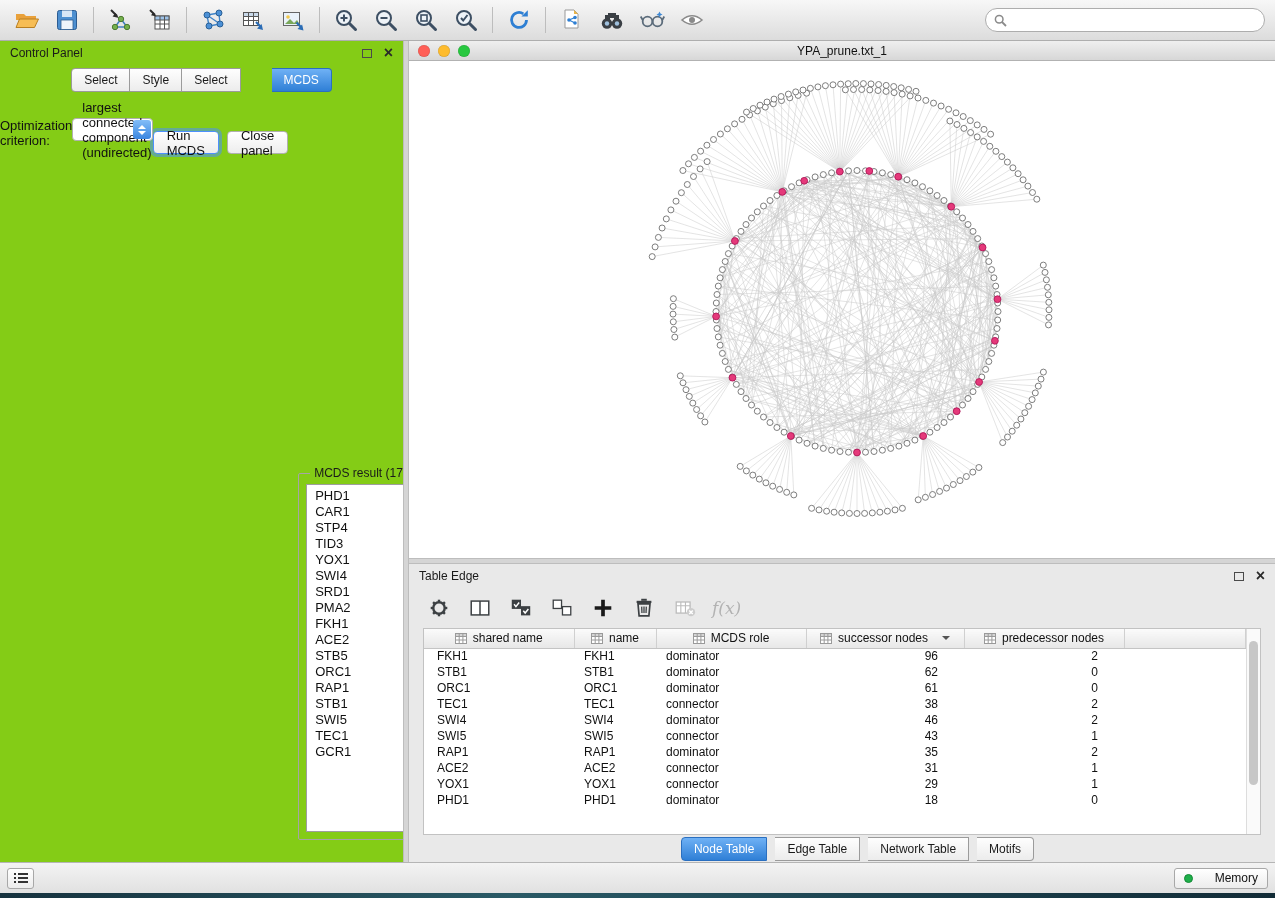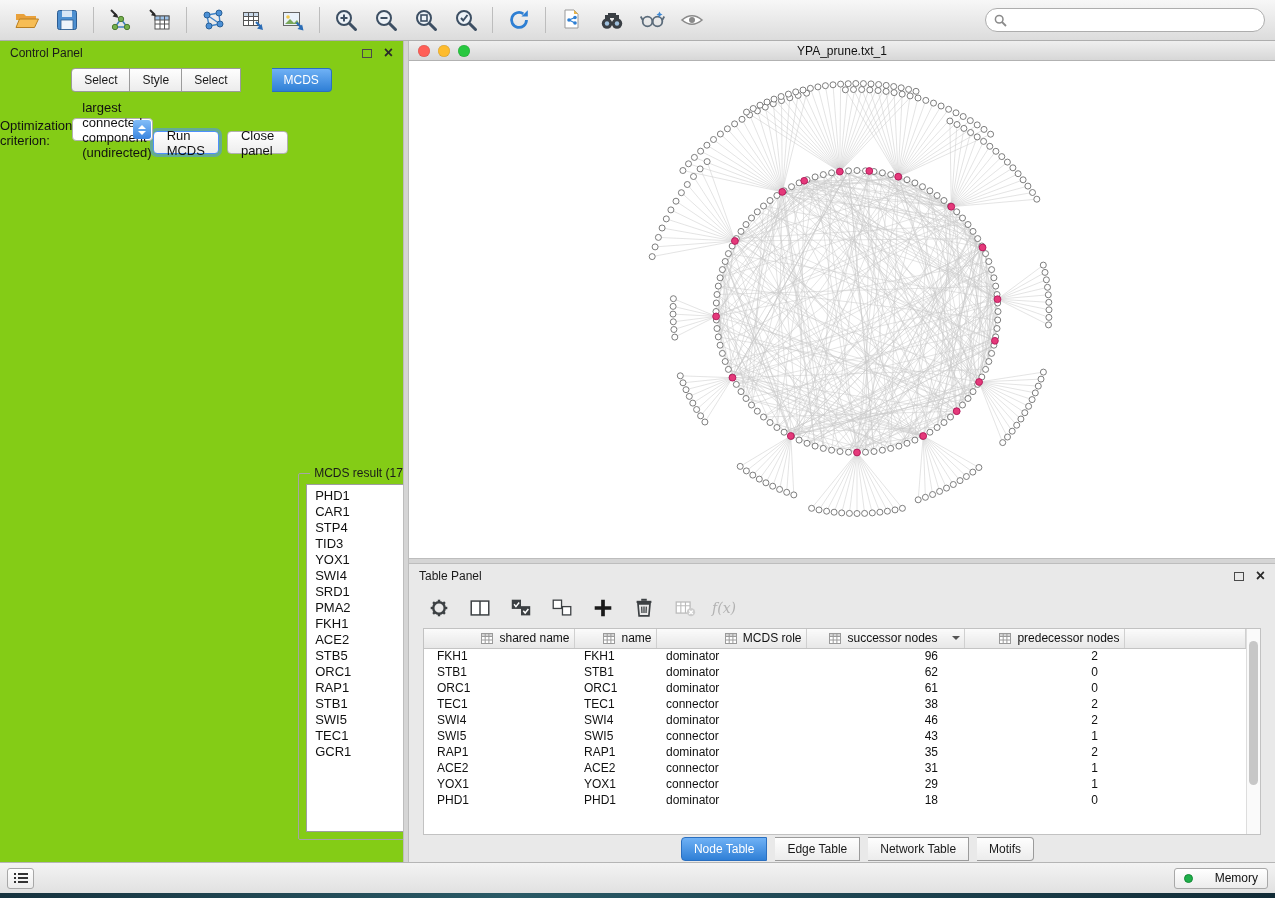--- a/index.html
+++ b/index.html
@@ -53,26 +53,26 @@
   .light { width: 12px; height: 12px; border-radius: 50%; box-shadow: inset 0 0 1px rgba(0,0,0,.4); }
   .light.red { background: #ff5f57; } .light.yellow { background: #febc2e; } .light.green { background: #28c840; }
   svg.netcanvas { flex: 1; background: #fff; display: block; width: 100%; }
 
   .hsplit { height: 6px; flex: none; background: #d5d5d5; border-top: 1px solid #bdbdbd; border-bottom: 1px solid #bdbdbd; }
 
   
   .table-panel { flex: 1; display: flex; flex-direction: column; background: #e9e9e9; min-height: 0; }
   .tp-toolbar { height: 40px; flex: none; display: flex; align-items: center; padding-left: 16px; gap: 13px; }
   .tpbtn { width: 28px; height: 28px; display: flex; align-items: center; justify-content: center; }
-  .fx { font-family: "DejaVu Serif", "Liberation Serif", serif; font-style: italic; color: #b2b2b2; font-size: 14px; }
+  .fx { font-family: "DejaVu Serif", "Liberation Serif", serif; font-style: italic; color: #b2b2b2; font-size: 17px; }
   .table-wrap { margin: 0 14px; background: #fff; border: 1px solid #c2c2c2; flex: 1; min-height: 0; display: flex; overflow: hidden; }
   .table-scroll { flex: 1; overflow: hidden; }
   table.datatable { border-collapse: collapse; table-layout: fixed; width: 100%; font-size: 12px; color: #111; }
   table.datatable th { height: 19px; background: linear-gradient(#fbfbfb, #e7e7e7); border-right: 1px solid #d0d0d0; border-bottom: 1px solid #c4c4c4; font-weight: normal; padding: 0 4px; white-space: nowrap; overflow: hidden; }
-  .th-inner { display: flex; align-items: center; justify-content: flex-end; gap: 6px; }
+  .th-inner { display: flex; align-items: center; justify-content: center; gap: 6px; }
   .chev { width: 0; height: 0; border-top: 4px solid #555; border-left: 4px solid transparent; border-right: 4px solid transparent; margin-left: 8px; }
   table.datatable td { height: 16px; padding: 0 10px; white-space: nowrap; overflow: hidden; }
   table.datatable td.c0 { padding-left: 13px; }
   table.datatable td.num { text-align: right; padding-right: 26px; }
   .vscroll { width: 14px; flex: none; border-left: 1px solid #ddd; background: #fafafa; position: relative; }
   .vthumb { position: absolute; left: 2px; right: 2px; top: 6%; height: 70%; background: #c7c7c7; border-radius: 6px; }
   .table-tabs { height: 27px; flex: none; display: flex; justify-content: center; align-items: center; gap: 8px; }
 
   
   .statusbar { height: 31px; flex: none; background: linear-gradient(#f3f3f3, #e1e1e1); border-top: 1px solid #b5b5b5; display: flex; align-items: center; padding: 0 7px; }
@@ -1091,21 +1091,21 @@
               <circle cx="585.9" cy="279.3" r="3.4" fill="#e5397a" stroke="#b3175a" stroke-width="0.9"></circle>
               <circle cx="547.7" cy="349.7" r="3.4" fill="#e5397a" stroke="#b3175a" stroke-width="0.9"></circle>
             </g>
           </svg>
       </div>
 
       <div class="hsplit"></div>
 
       <div class="table-panel">
         <div class="panel-header">
-          <span>Table Panel</span>
+          <span>Table Edge</span>
           <span class="ph-spacer"></span>
           <span class="float-icon"></span>
           <span class="close-icon">×</span>
         </div>
         <div class="tp-toolbar">
           <div class="tpbtn">
             <svg width="24" height="24" viewBox="0 0 26 26">
               <g stroke="#3c4043" stroke-width="2.6">
                   <line x1="13" y1="4" x2="13" y2="22"></line>
                   <line x1="4" y1="13" x2="22" y2="13"></line>

